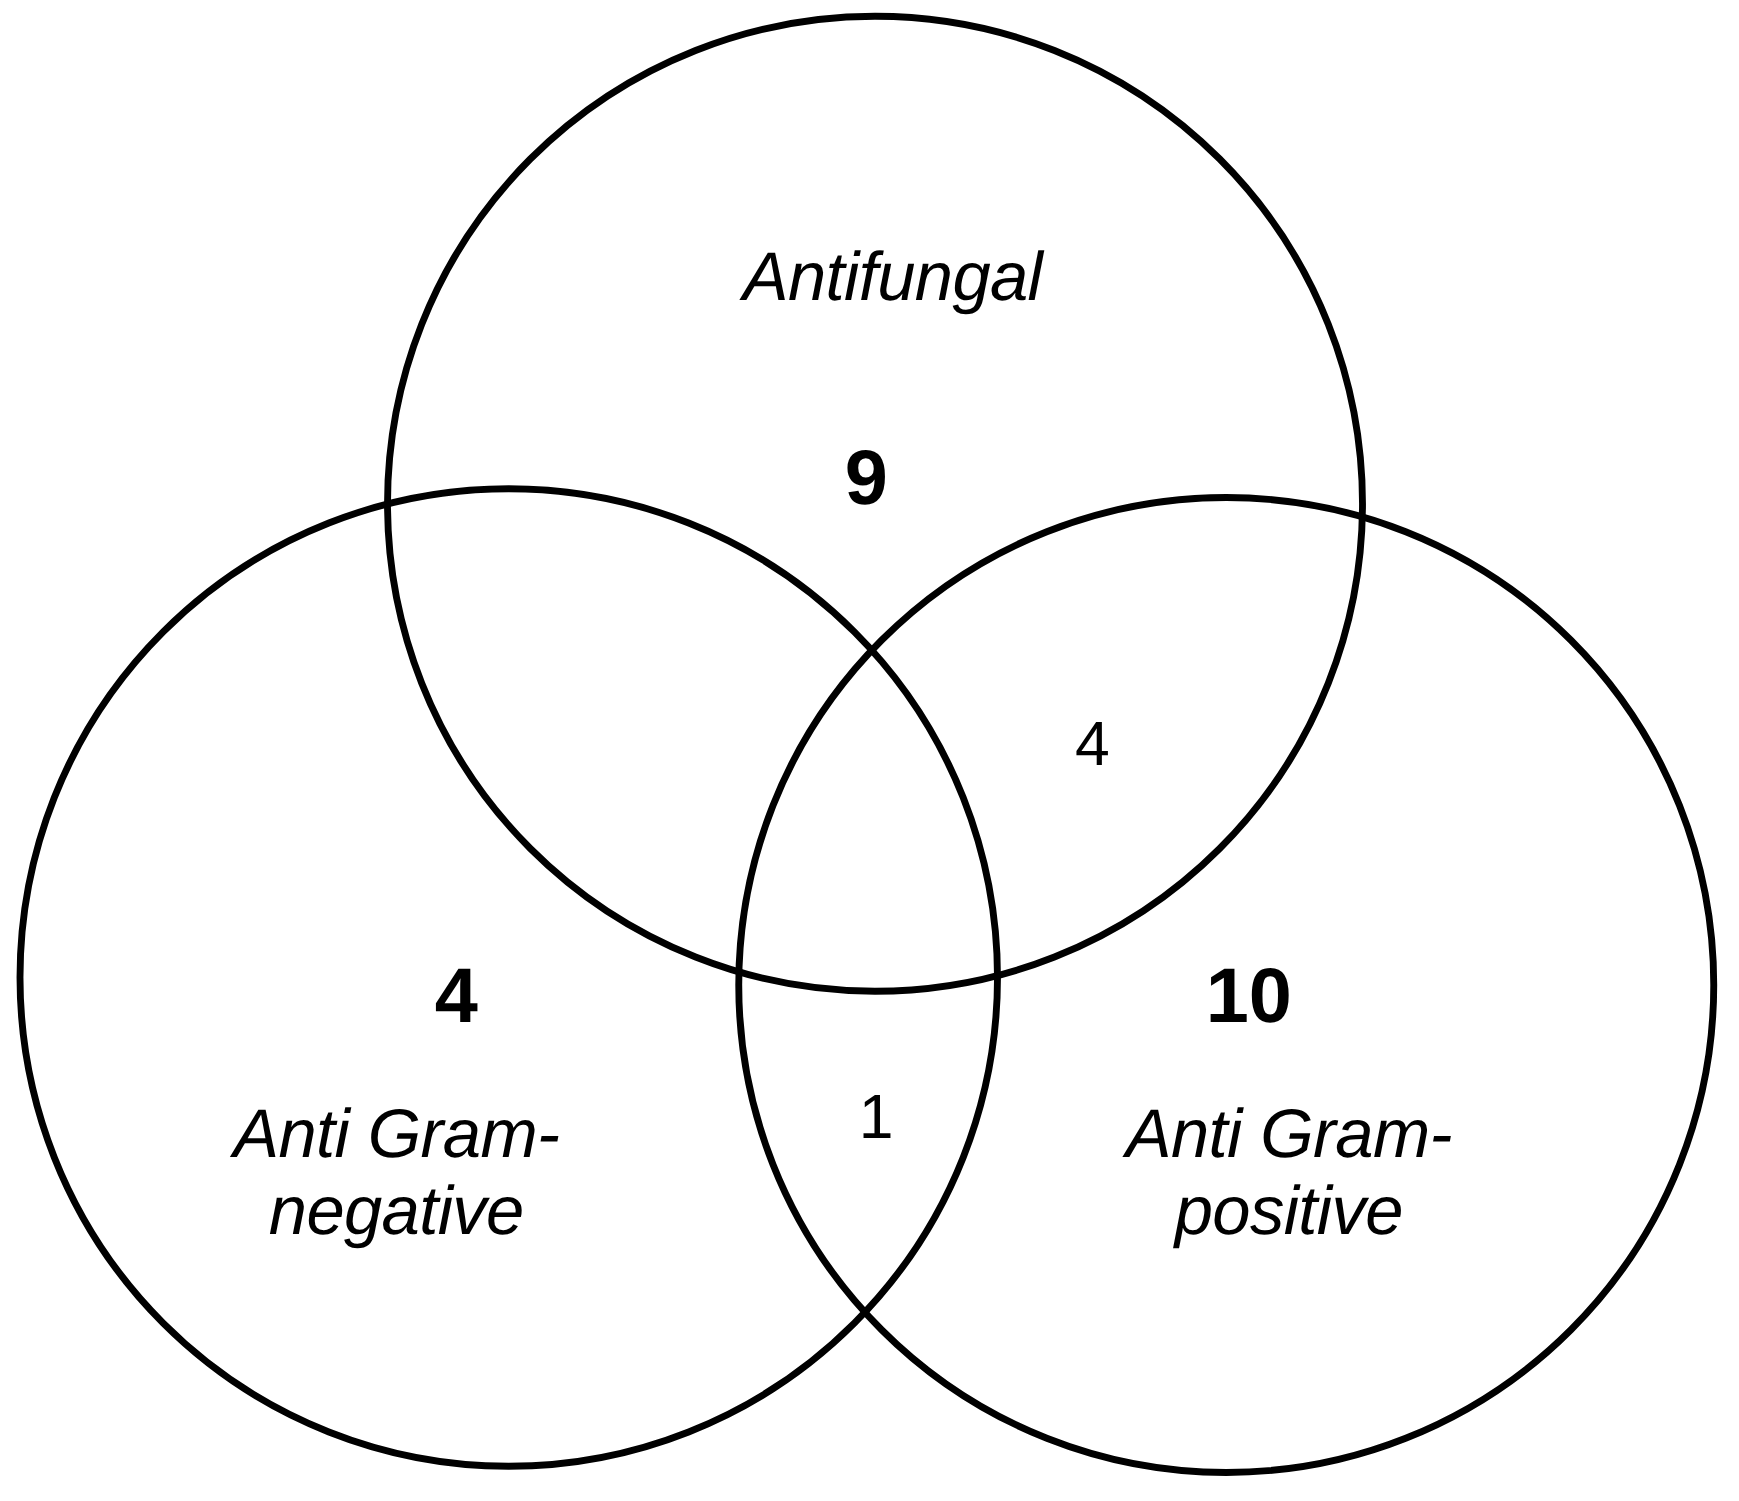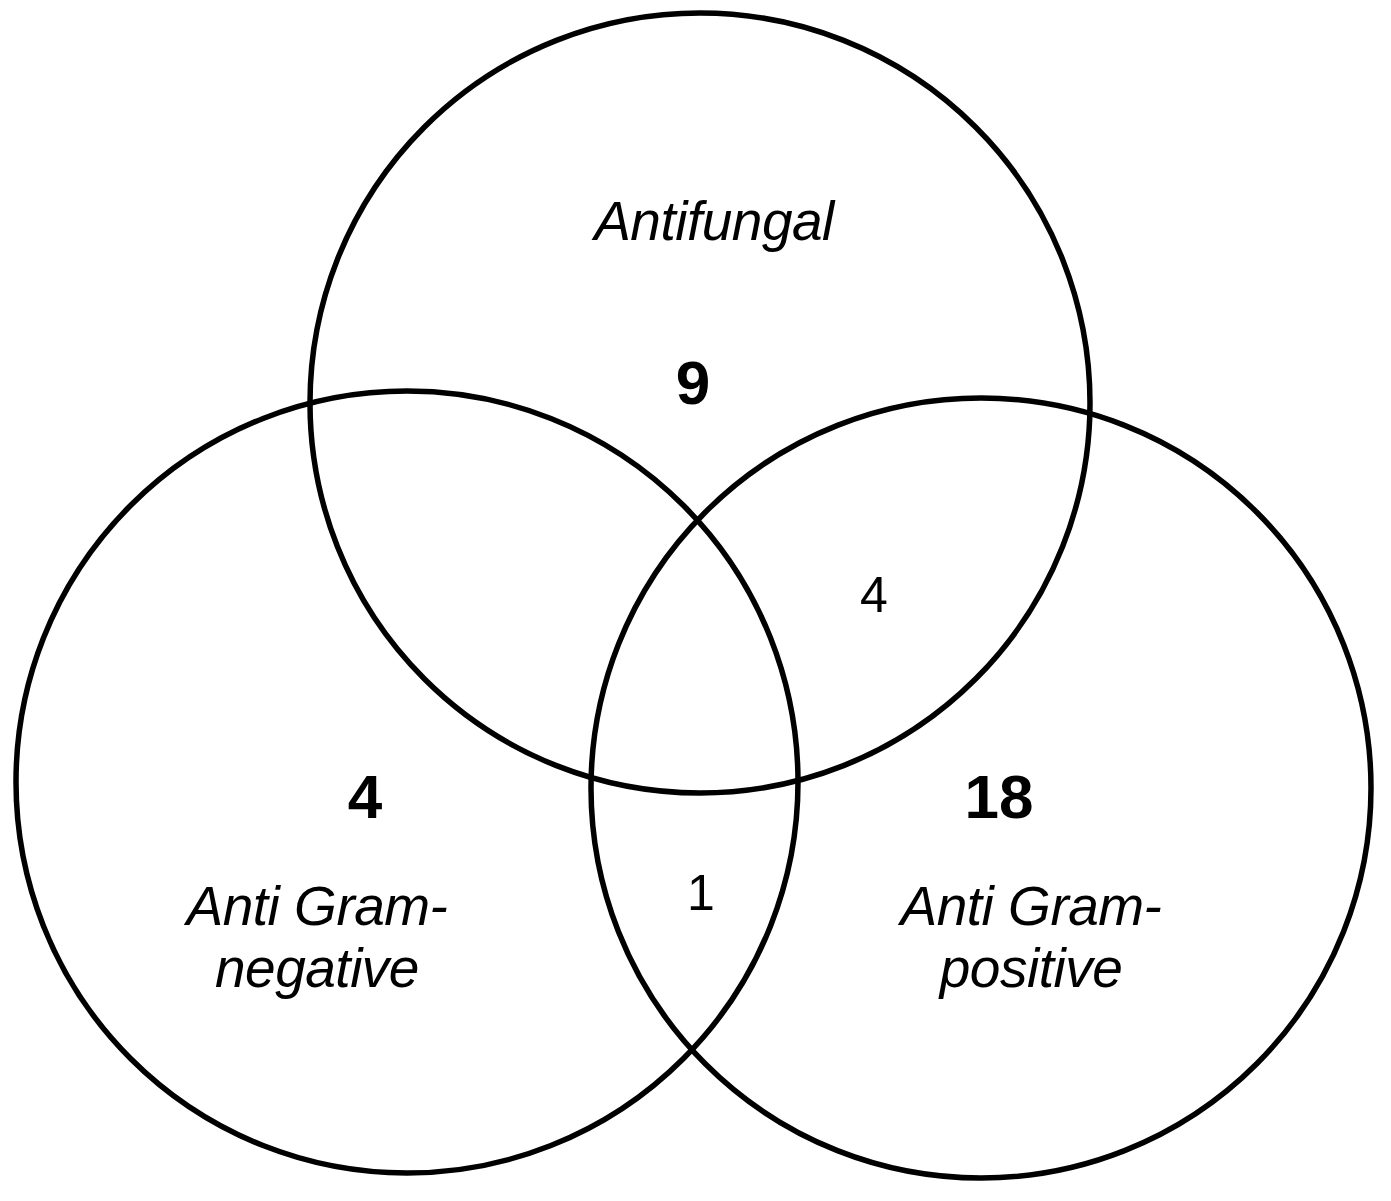--- a/index.html
+++ b/index.html
@@ -76,18 +76,18 @@
 
   <div class="lbl count-minor" style="left:874px; top:595px;">4</div>
 
   <div class="lbl count-major" style="left:365px; top:797px;">4</div>
 
   <div class="lbl set-label" style="left:317px; top:938px;">Anti Gram-
 negative</div>
 
   <div class="lbl count-minor" style="left:701px; top:893px;">1</div>
 
-  <div class="lbl count-major" style="left:999px; top:797px;">18</div>
+  <div class="lbl count-major" style="left:999px; top:797px;">10</div>
 
   <div class="lbl set-label" style="left:1031px; top:938px;">Anti Gram-
 positive</div>
 
 </div>
 
 </body></html>

